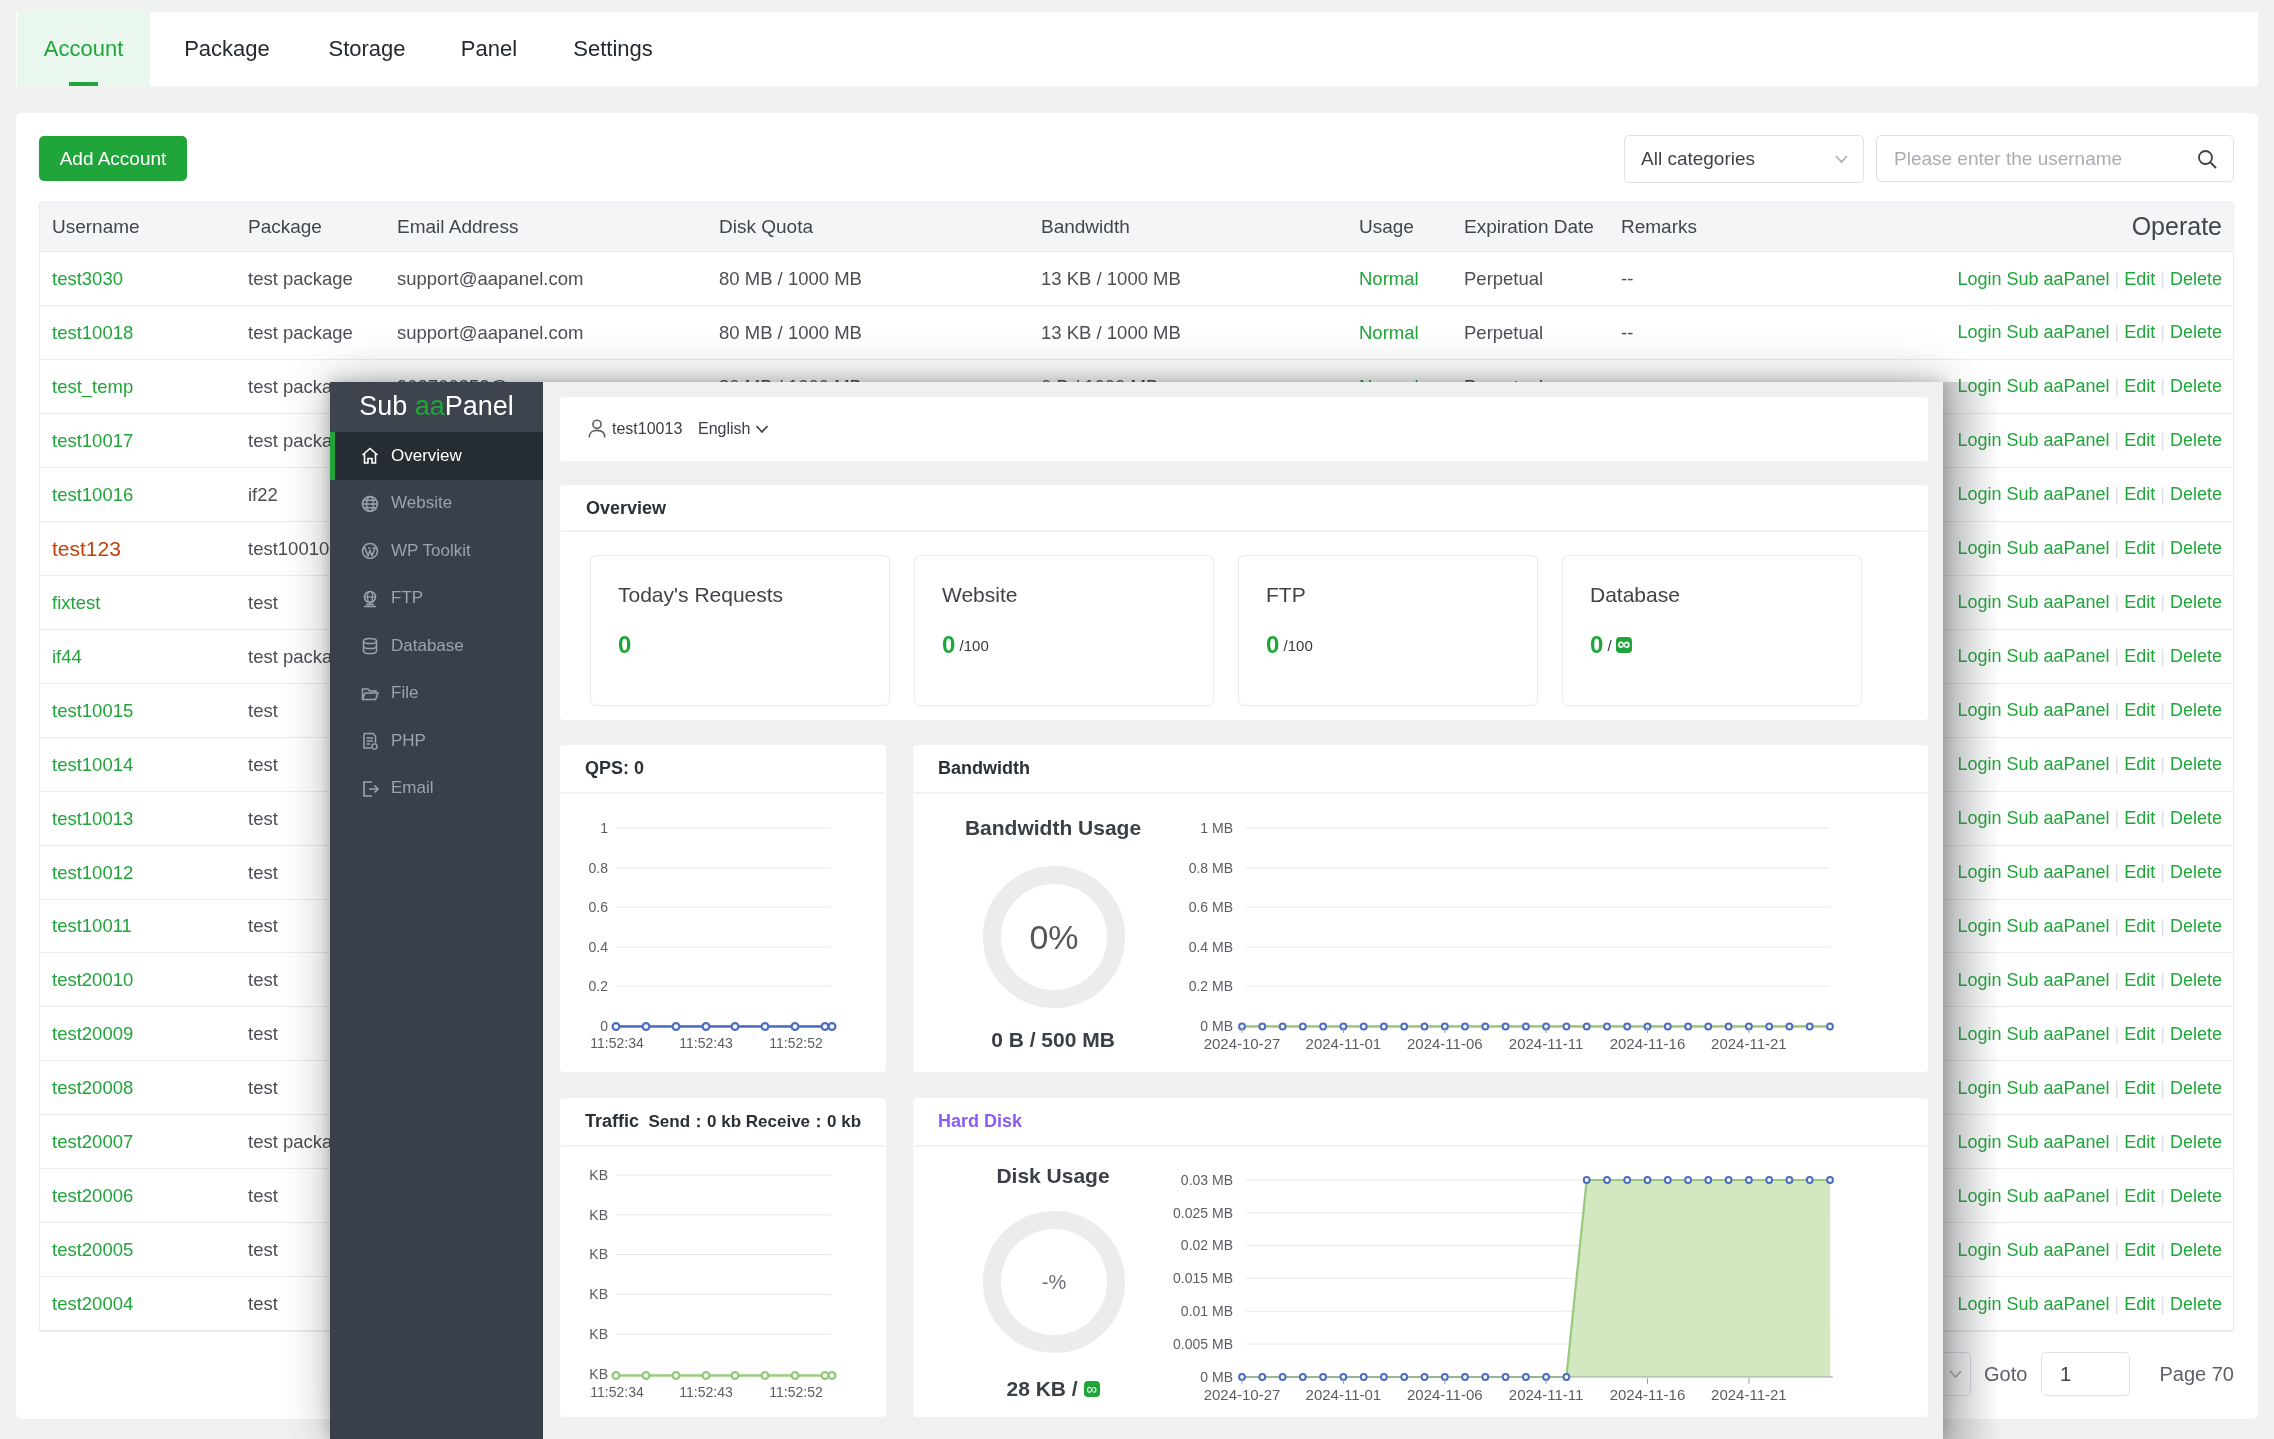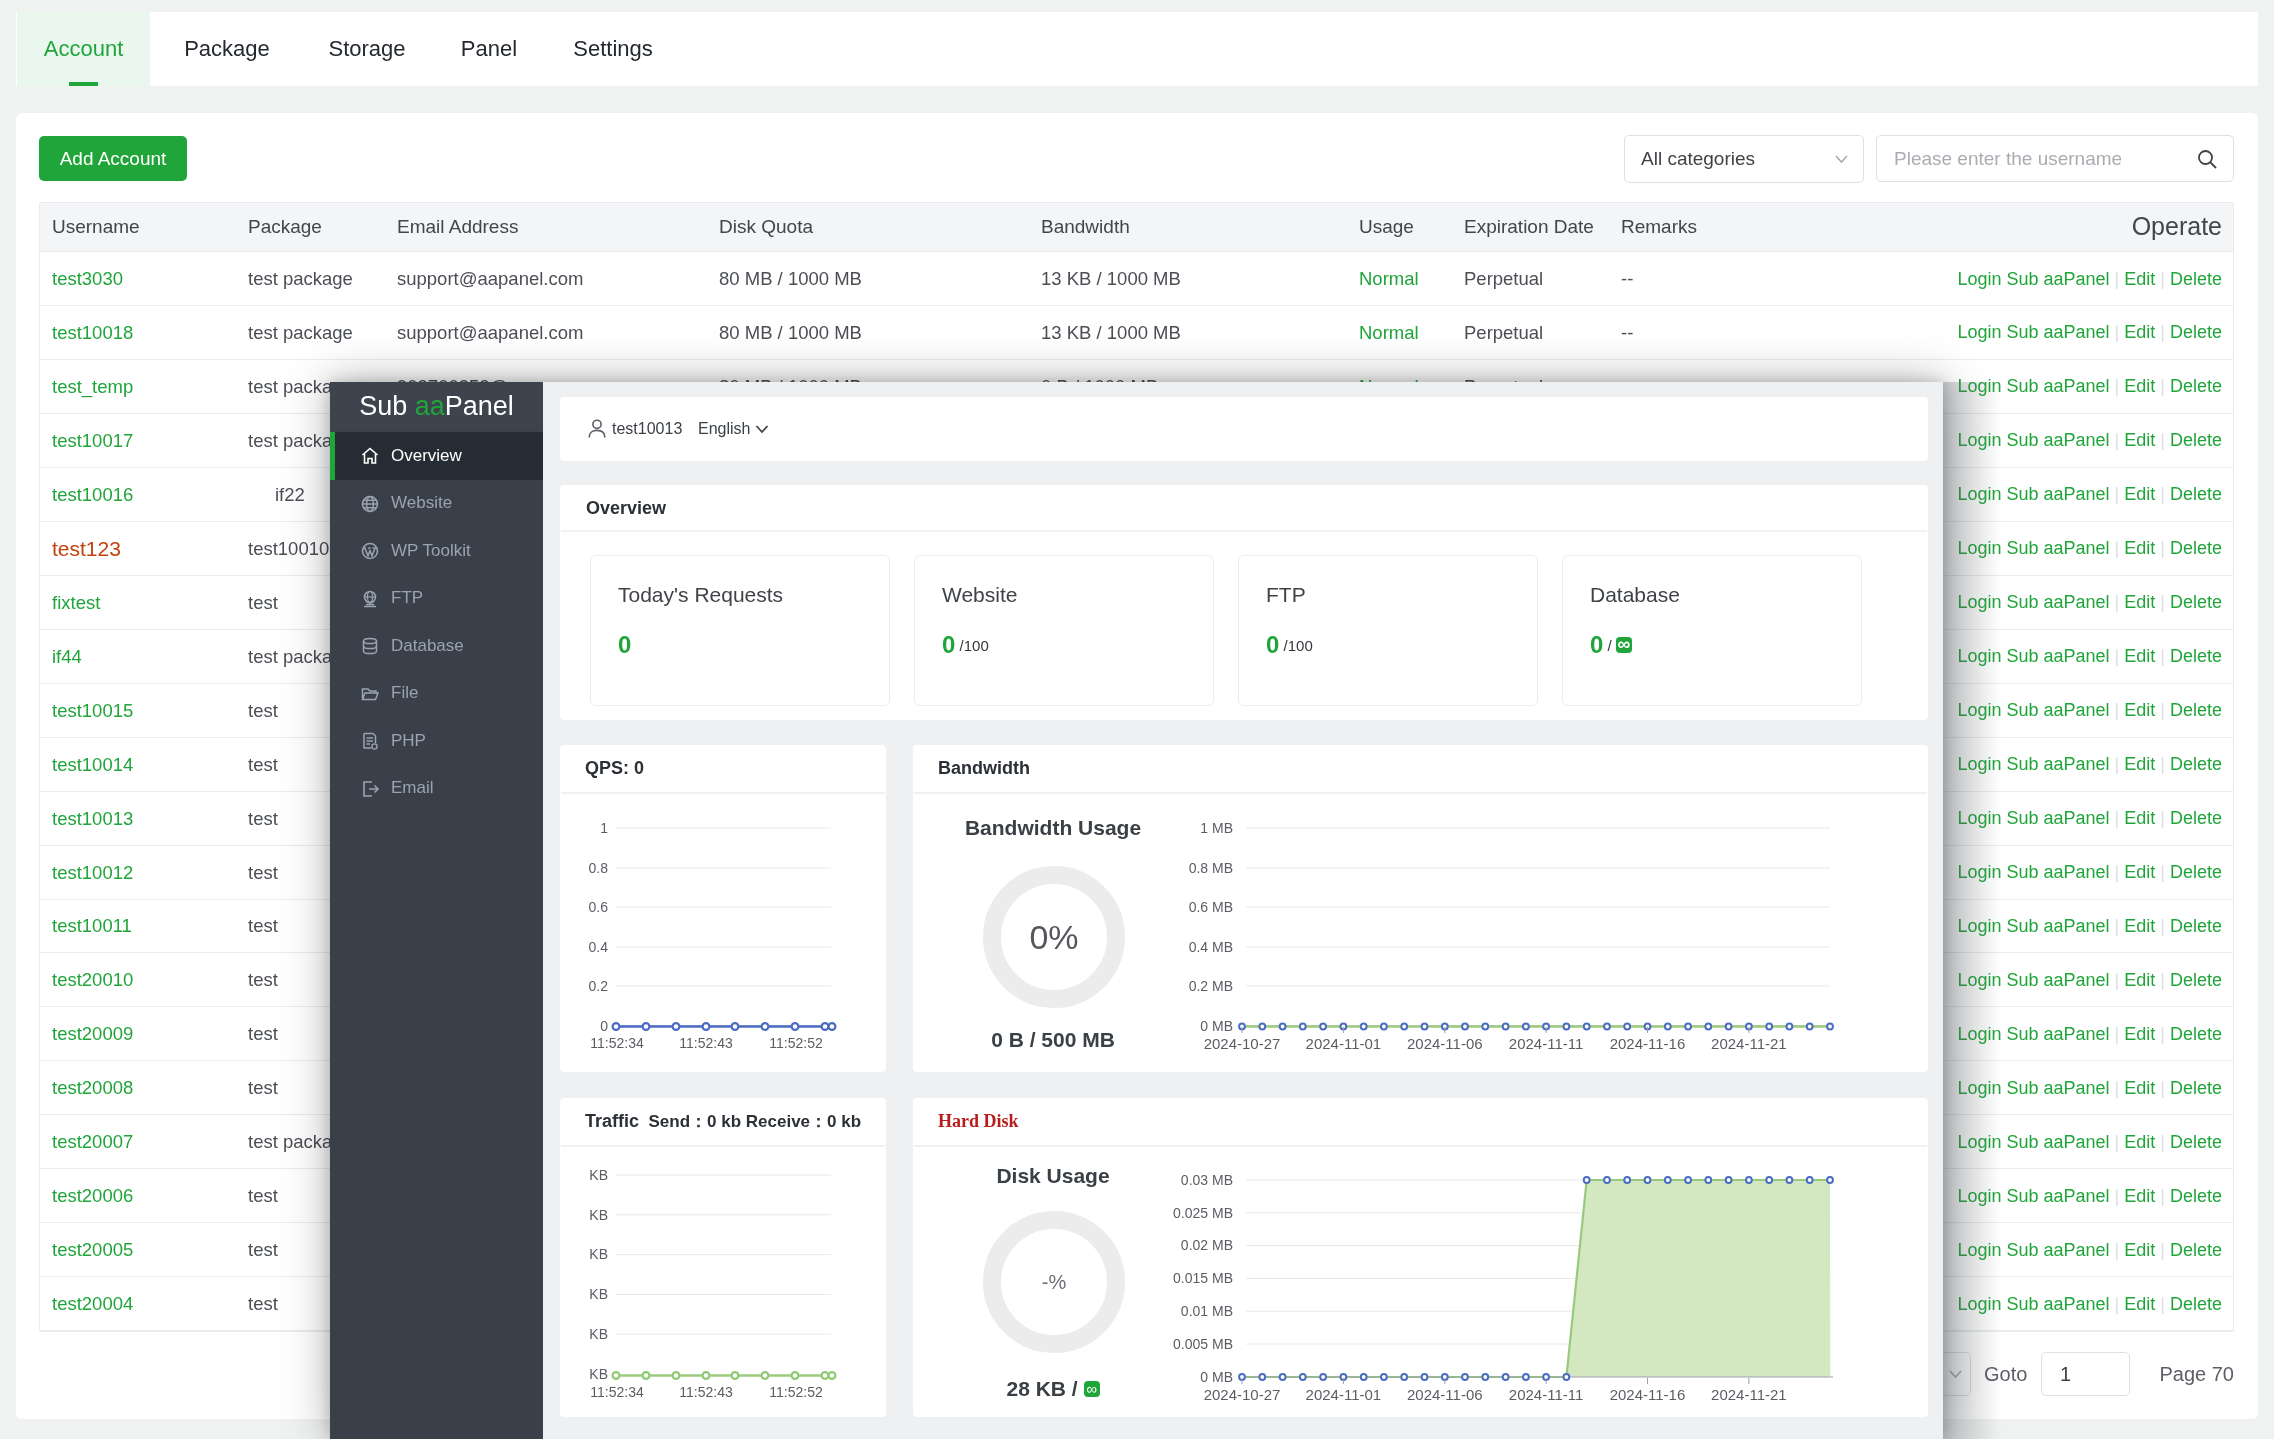--- a/index.html
+++ b/index.html
@@ -68,21 +68,21 @@
 <div class="abs fx" style="left:248px;top:413.9px;height:54.0px;color:#4b4f55;font-size:18.5px;">test package</div>
 <div class="abs fx" style="left:397px;top:413.9px;height:54.0px;color:#4b4f55;font-size:18.5px;">903700352@qq.com</div>
 <div class="abs fx" style="left:719px;top:413.9px;height:54.0px;color:#4b4f55;font-size:18.5px;">80 MB / 1000 MB</div>
 <div class="abs fx" style="left:1041px;top:413.9px;height:54.0px;color:#4b4f55;font-size:18.5px;">0 B / 1000 MB</div>
 <div class="abs fx" style="left:1359px;top:413.9px;height:54.0px;color:#20a53a;font-size:18.5px;">Normal</div>
 <div class="abs fx" style="left:1464px;top:413.9px;height:54.0px;color:#4b4f55;font-size:18.5px;">Perpetual</div>
 <div class="abs fx" style="left:1621px;top:413.9px;height:54.0px;color:#4b4f55;font-size:18.5px;">--</div>
 <div class="abs fx" style="left:1830px;top:413.9px;width:392px;height:54.0px;font-size:18px;color:#20a53a;justify-content:flex-end;white-space:pre;">Login Sub aaPanel<span style="color:#dcdfe6"> | </span>Edit<span style="color:#dcdfe6"> | </span>Delete</div>
 <div class="abs" style="left:40px;top:467.8px;width:2193px;height:54.0px;border-bottom:1px solid #e9ebee;"></div>
 <div class="abs fx" style="left:52px;top:467.8px;height:54.0px;color:#20a53a;font-size:18.5px;">test10016</div>
-<div class="abs fx" style="left:248px;top:467.8px;height:54.0px;color:#4b4f55;font-size:18.5px;margin-left:27px;">if22</div>
+<div class="abs fx" style="left:248px;top:467.8px;height:54.0px;color:#4b4f55;font-size:18.5px;">if22</div>
 <div class="abs fx" style="left:397px;top:467.8px;height:54.0px;color:#4b4f55;font-size:18.5px;">903700352@qq.com</div>
 <div class="abs fx" style="left:719px;top:467.8px;height:54.0px;color:#4b4f55;font-size:18.5px;">80 MB / 1000 MB</div>
 <div class="abs fx" style="left:1041px;top:467.8px;height:54.0px;color:#4b4f55;font-size:18.5px;">0 B / 1000 MB</div>
 <div class="abs fx" style="left:1359px;top:467.8px;height:54.0px;color:#20a53a;font-size:18.5px;">Normal</div>
 <div class="abs fx" style="left:1464px;top:467.8px;height:54.0px;color:#4b4f55;font-size:18.5px;">Perpetual</div>
 <div class="abs fx" style="left:1621px;top:467.8px;height:54.0px;color:#4b4f55;font-size:18.5px;">--</div>
 <div class="abs fx" style="left:1830px;top:467.8px;width:392px;height:54.0px;font-size:18px;color:#20a53a;justify-content:flex-end;white-space:pre;">Login Sub aaPanel<span style="color:#dcdfe6"> | </span>Edit<span style="color:#dcdfe6"> | </span>Delete</div>
 <div class="abs" style="left:40px;top:521.8px;width:2193px;height:54.0px;border-bottom:1px solid #e9ebee;"></div>
 <div class="abs fx" style="left:52px;top:521.8px;height:54.0px;color:#c2410c;font-size:21px;">test123</div>
 <div class="abs fx" style="left:248px;top:521.8px;height:54.0px;color:#4b4f55;font-size:18.5px;">test100101</div>
@@ -343,21 +343,21 @@
     <span style="color:#2b3036;font-size:18px;font-weight:bold;">Bandwidth</span>
   </div>
 <div class="abs" style="left:914px;top:792px;width:1013px;height:1.5px;background:#f0f1f2;"></div>
 <div class="abs" style="left:560px;top:1098px;width:326px;height:319px;background:#fff;border-radius:4px;"></div>
 <div class="abs fx" style="left:585px;top:1098px;height:46px;justify-content:center;">
     <span style="color:#2b3036;font-size:17px;font-weight:bold;"><span style="font-size:18px;">Traffic</span>&nbsp;&nbsp;Send：0 kb Receive：0 kb</span>
   </div>
 <div class="abs" style="left:561px;top:1145px;width:324px;height:1.5px;background:#f0f1f2;"></div>
 <div class="abs" style="left:913px;top:1098px;width:1015px;height:319px;background:#fff;border-radius:4px;"></div>
 <div class="abs fx" style="left:938px;top:1098px;height:46px;">
-    <span style="color:#b91c1c;font-size:18px;font-weight:bold;font-family:Liberation Serif, serif;">Hard Disk</span>
+    <span style="color:#8b5cf6;font-size:18px;font-weight:bold;">Hard Disk</span>
   </div>
 <div class="abs" style="left:914px;top:1145px;width:1013px;height:1.5px;background:#f0f1f2;"></div>
 <svg class="abs" style="left:560px;top:745px;" width="326" height="327" viewBox="0 0 326 327">
     <text x="48" y="84.0" font-size="14" fill="#5a5e63" text-anchor="end" dominant-baseline="middle">1</text>
     <line x1="56" y1="83.0" x2="271" y2="83.0" stroke="#e8e8e8" stroke-width="1"></line>
     <text x="48" y="124.0" font-size="14" fill="#5a5e63" text-anchor="end" dominant-baseline="middle">0.8</text>
     <line x1="56" y1="123.0" x2="271" y2="123.0" stroke="#e8e8e8" stroke-width="1"></line>
     <text x="48" y="163.0" font-size="14" fill="#5a5e63" text-anchor="end" dominant-baseline="middle">0.6</text>
     <line x1="56" y1="162.0" x2="271" y2="162.0" stroke="#e8e8e8" stroke-width="1"></line>
     <text x="48" y="203.0" font-size="14" fill="#5a5e63" text-anchor="end" dominant-baseline="middle">0.4</text>

